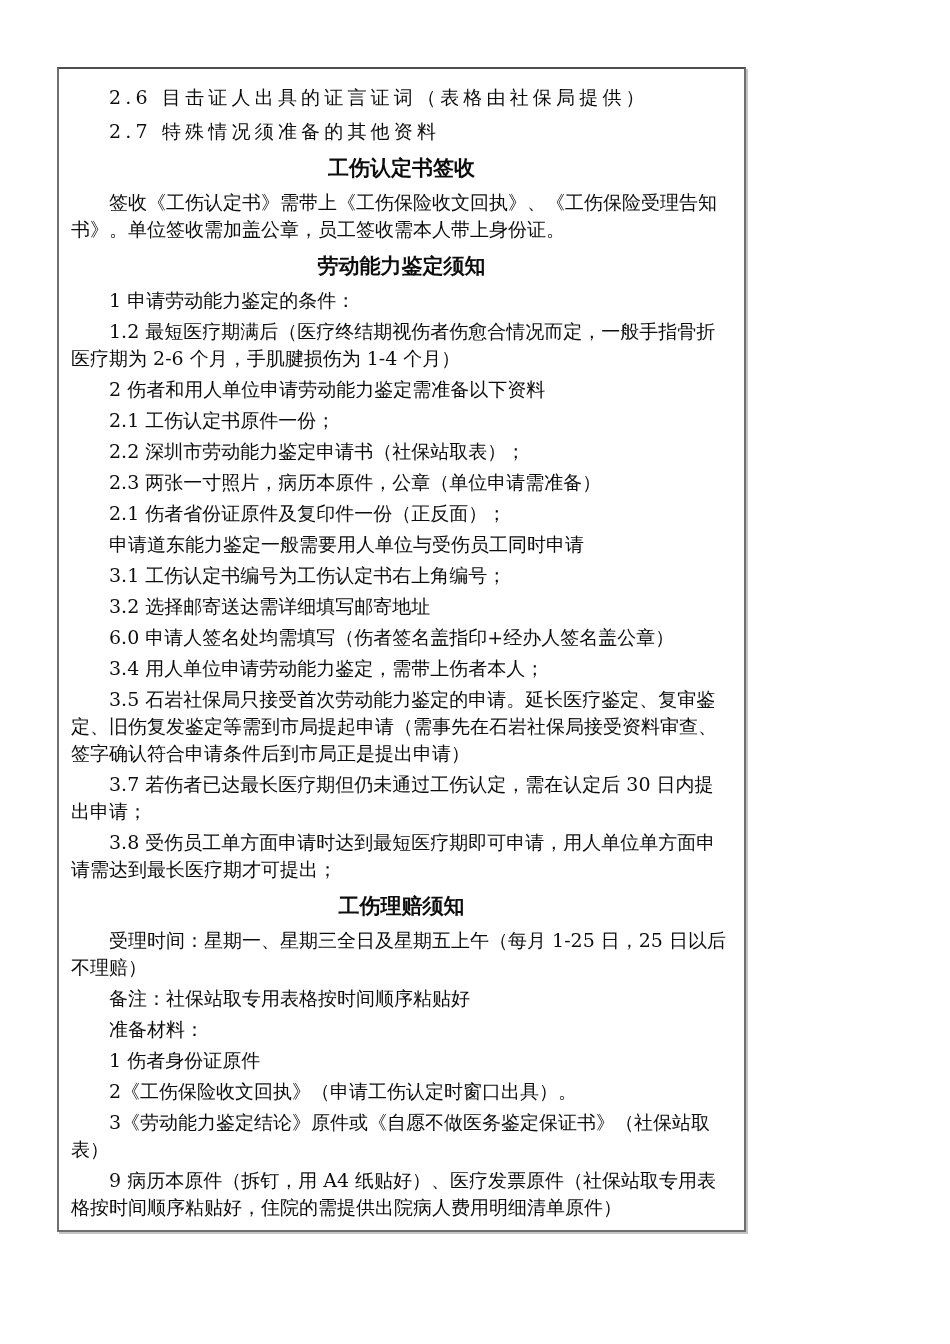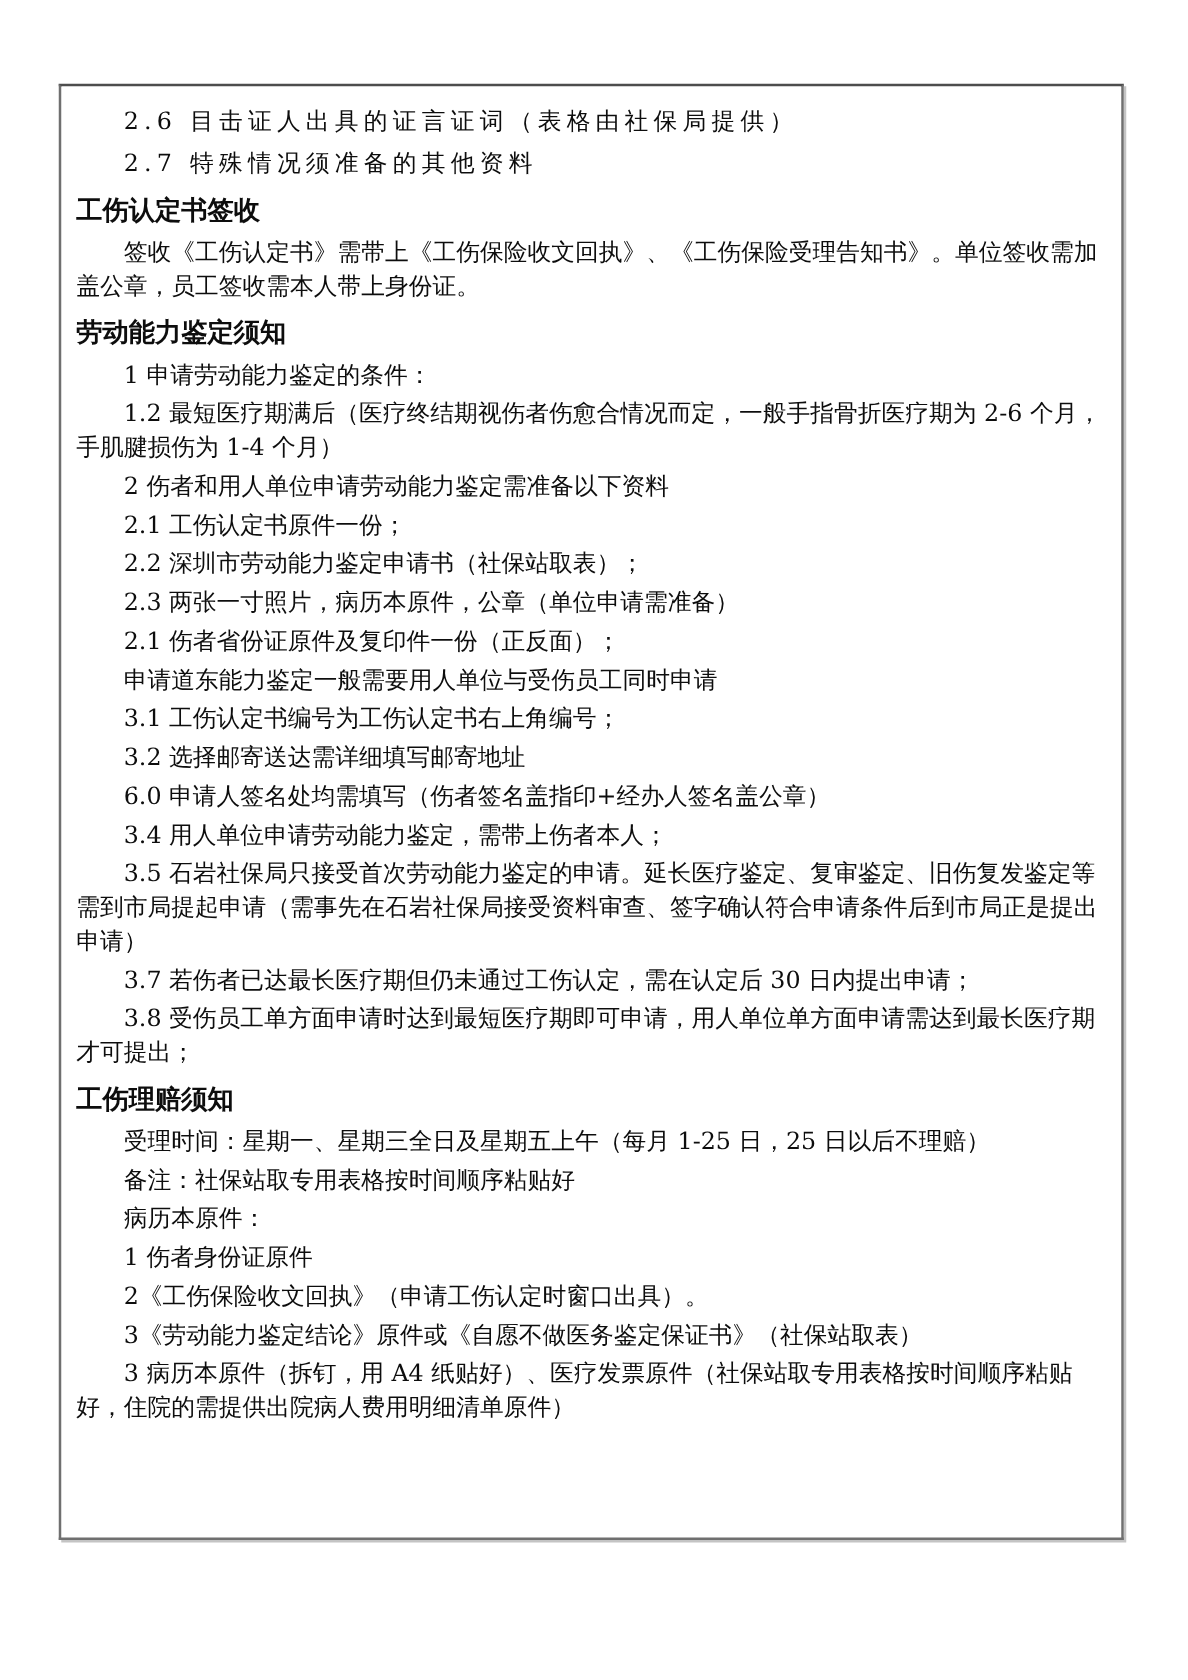--- a/index.html
+++ b/index.html
@@ -9,23 +9,23 @@
   }
   .page {
     position: relative;
     width: 950px;
     height: 1344px;
     background: #ffffff;
     overflow: hidden;
   }
   .doc-frame {
     position: absolute;
-    left: 47px;
+    left: 57px;
     top: 67px;
-    width: 852px;
+    width: 689px;
     height: 1165px;
     box-sizing: border-box;
     border: 2px solid #6f6f6f;
     border-top-color: #4d4d4d;
     box-shadow: 2px 2px 0 #c4c4c4;
     padding: 8px 12px 0 12px;
     overflow: hidden;
     background: #ffffff;
   }
   .para {
@@ -39,21 +39,21 @@
   }
   .para.spaced {
     letter-spacing: 0.22em;
     margin: 7px 0;
   }
   .heading {
     font-family: "DejaVu Serif", "Liberation Serif", serif;
     font-size: 21px;
     font-weight: bold;
     color: #0d0d0d;
-    text-align: left;
+    text-align: center;
     text-indent: 0;
     line-height: 29px;
     margin: 8px 0 7px 0;
   }
 </style>
 </head>
 <body>
 
 <div class="page">
   <div class="doc-frame">
@@ -74,20 +74,20 @@
         <p class="para">3.1 工伤认定书编号为工伤认定书右上角编号；</p>
         <p class="para">3.2 选择邮寄送达需详细填写邮寄地址</p>
         <p class="para">6.0 申请人签名处均需填写（伤者签名盖指印+经办人签名盖公章）</p>
         <p class="para">3.4 用人单位申请劳动能力鉴定，需带上伤者本人；</p>
         <p class="para">3.5 石岩社保局只接受首次劳动能力鉴定的申请。延长医疗鉴定、复审鉴定、旧伤复发鉴定等需到市局提起申请（需事先在石岩社保局接受资料审查、签字确认符合申请条件后到市局正是提出申请）</p>
         <p class="para">3.7 若伤者已达最长医疗期但仍未通过工伤认定，需在认定后 30 日内提出申请；</p>
         <p class="para">3.8 受伤员工单方面申请时达到最短医疗期即可申请，用人单位单方面申请需达到最长医疗期才可提出；</p>
         <div class="heading">工伤理赔须知</div>
         <p class="para">受理时间：星期一、星期三全日及星期五上午（每月 1-25 日，25 日以后不理赔）</p>
         <p class="para">备注：社保站取专用表格按时间顺序粘贴好</p>
-        <p class="para">病历本原件：</p>
+        <p class="para">准备材料：</p>
         <p class="para">1 伤者身份证原件</p>
         <p class="para">2《工伤保险收文回执》（申请工伤认定时窗口出具）。</p>
         <p class="para">3《劳动能力鉴定结论》原件或《自愿不做医务鉴定保证书》（社保站取表）</p>
-        <p class="para">3 病历本原件（拆钉，用 A4 纸贴好）、医疗发票原件（社保站取专用表格按时间顺序粘贴好，住院的需提供出院病人费用明细清单原件）</p>
+        <p class="para">9 病历本原件（拆钉，用 A4 纸贴好）、医疗发票原件（社保站取专用表格按时间顺序粘贴好，住院的需提供出院病人费用明细清单原件）</p>
       </div>
   </div>
 </div>
 
 </body></html>

